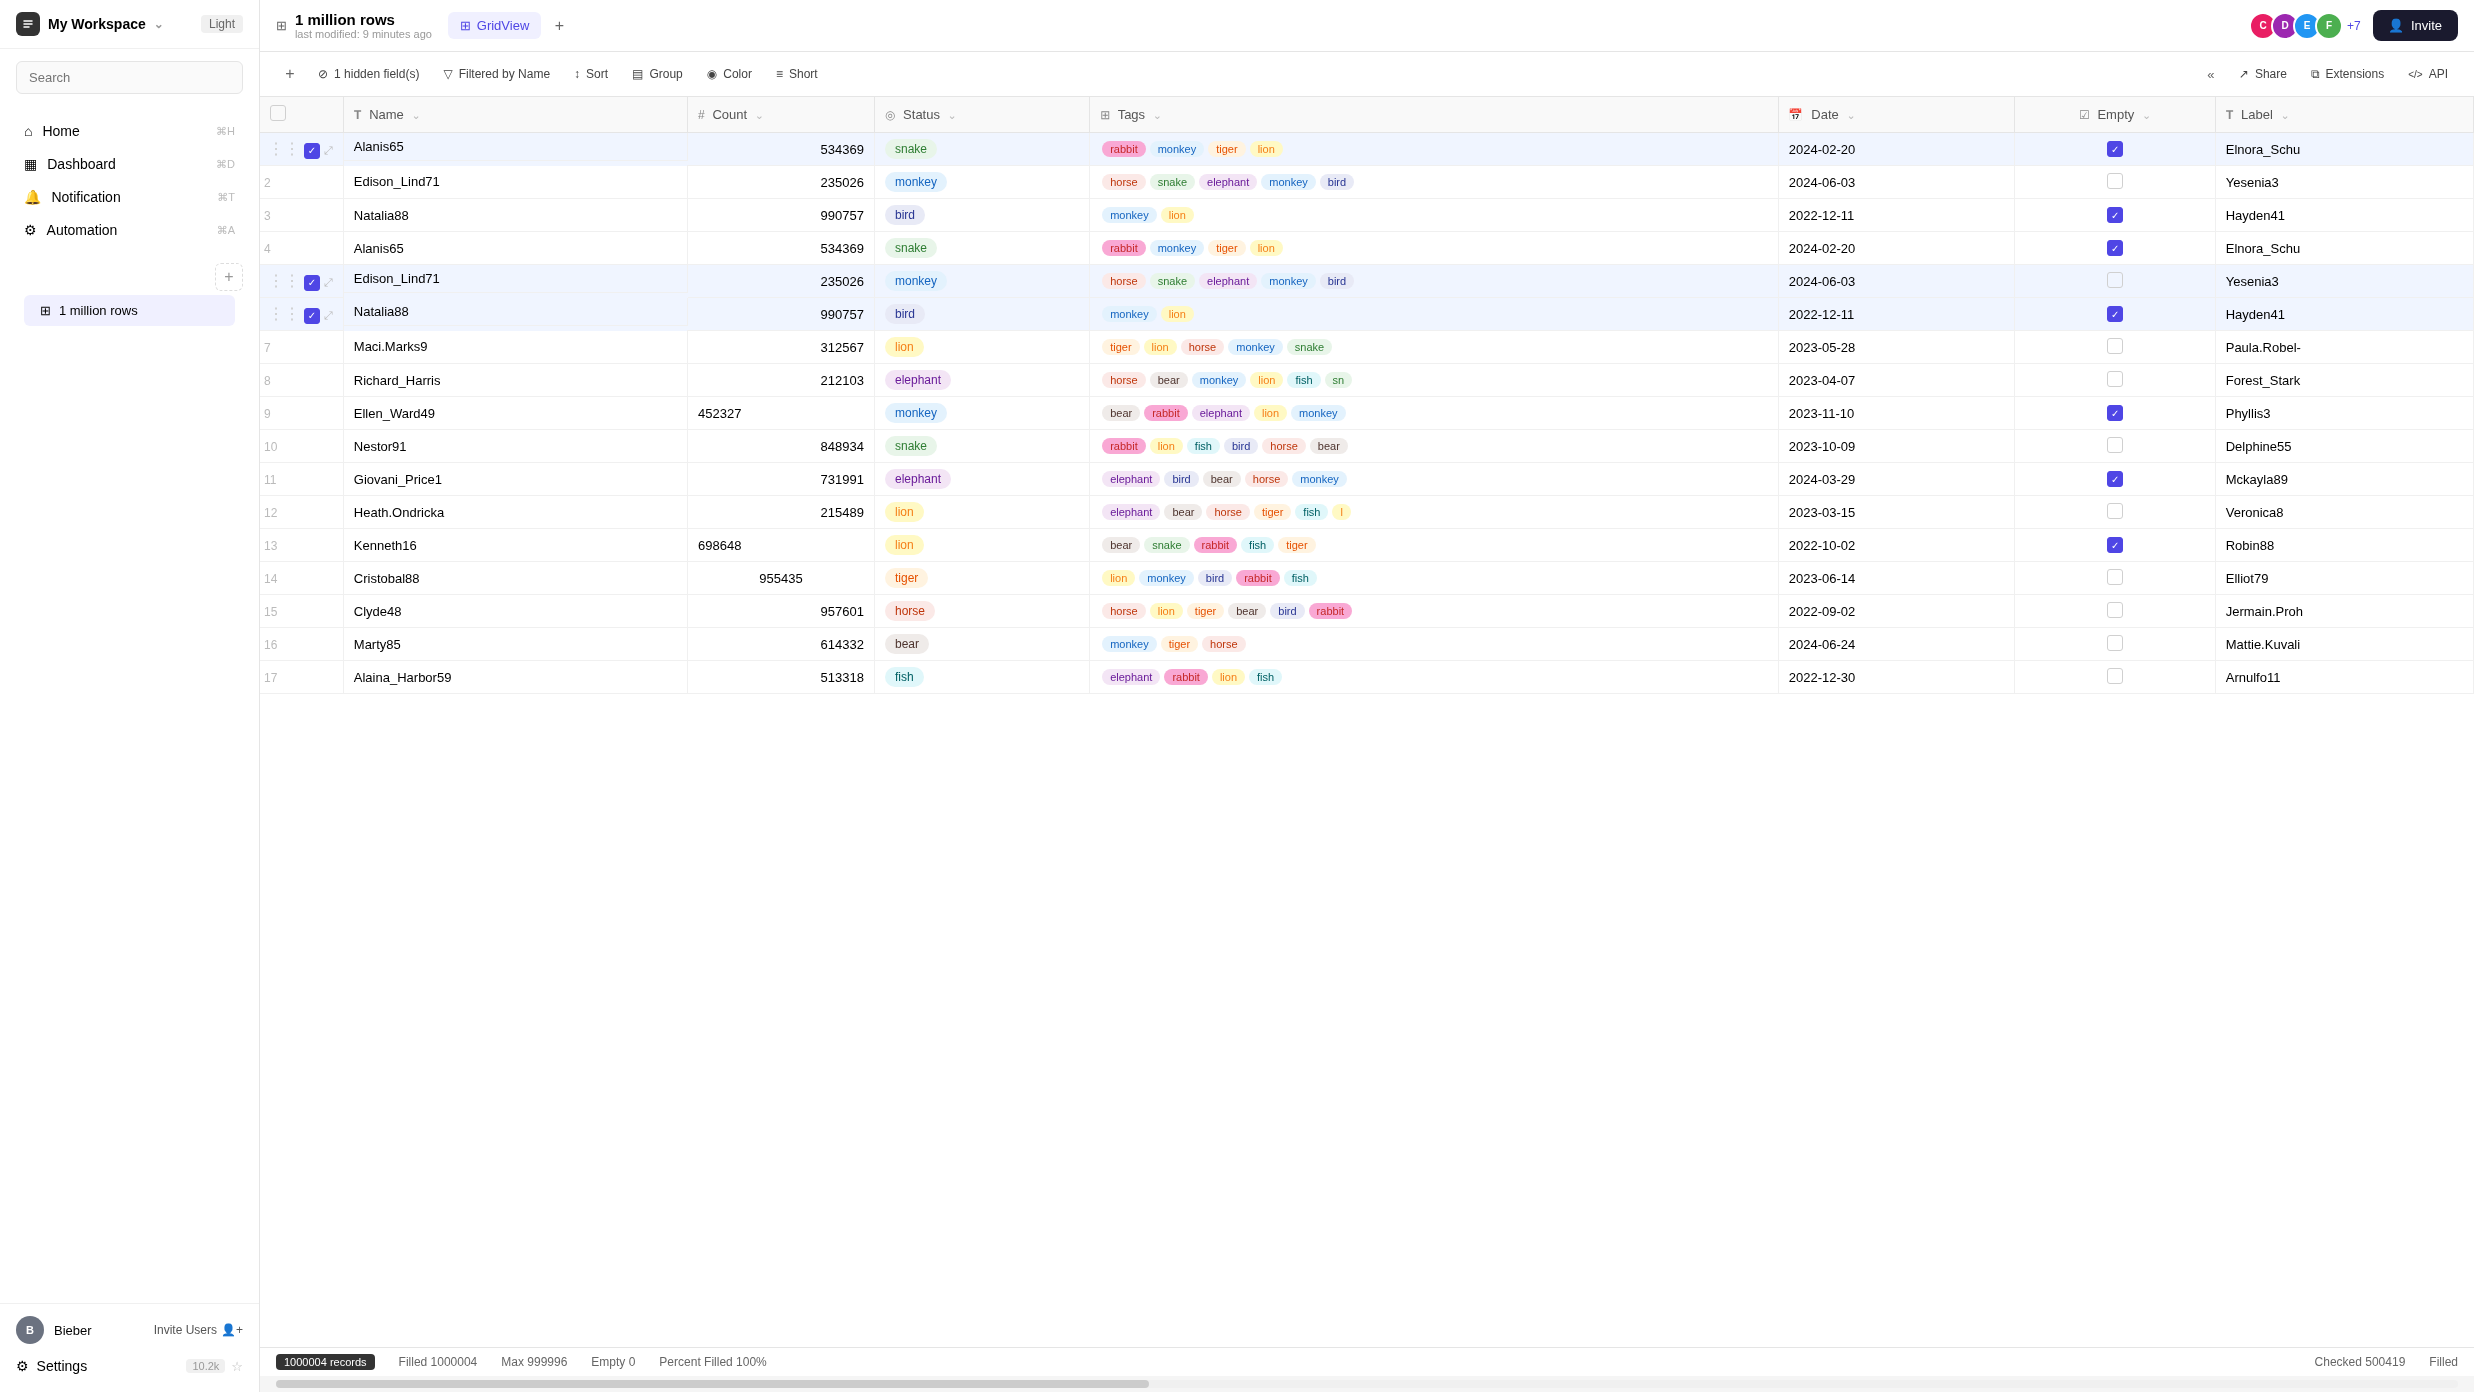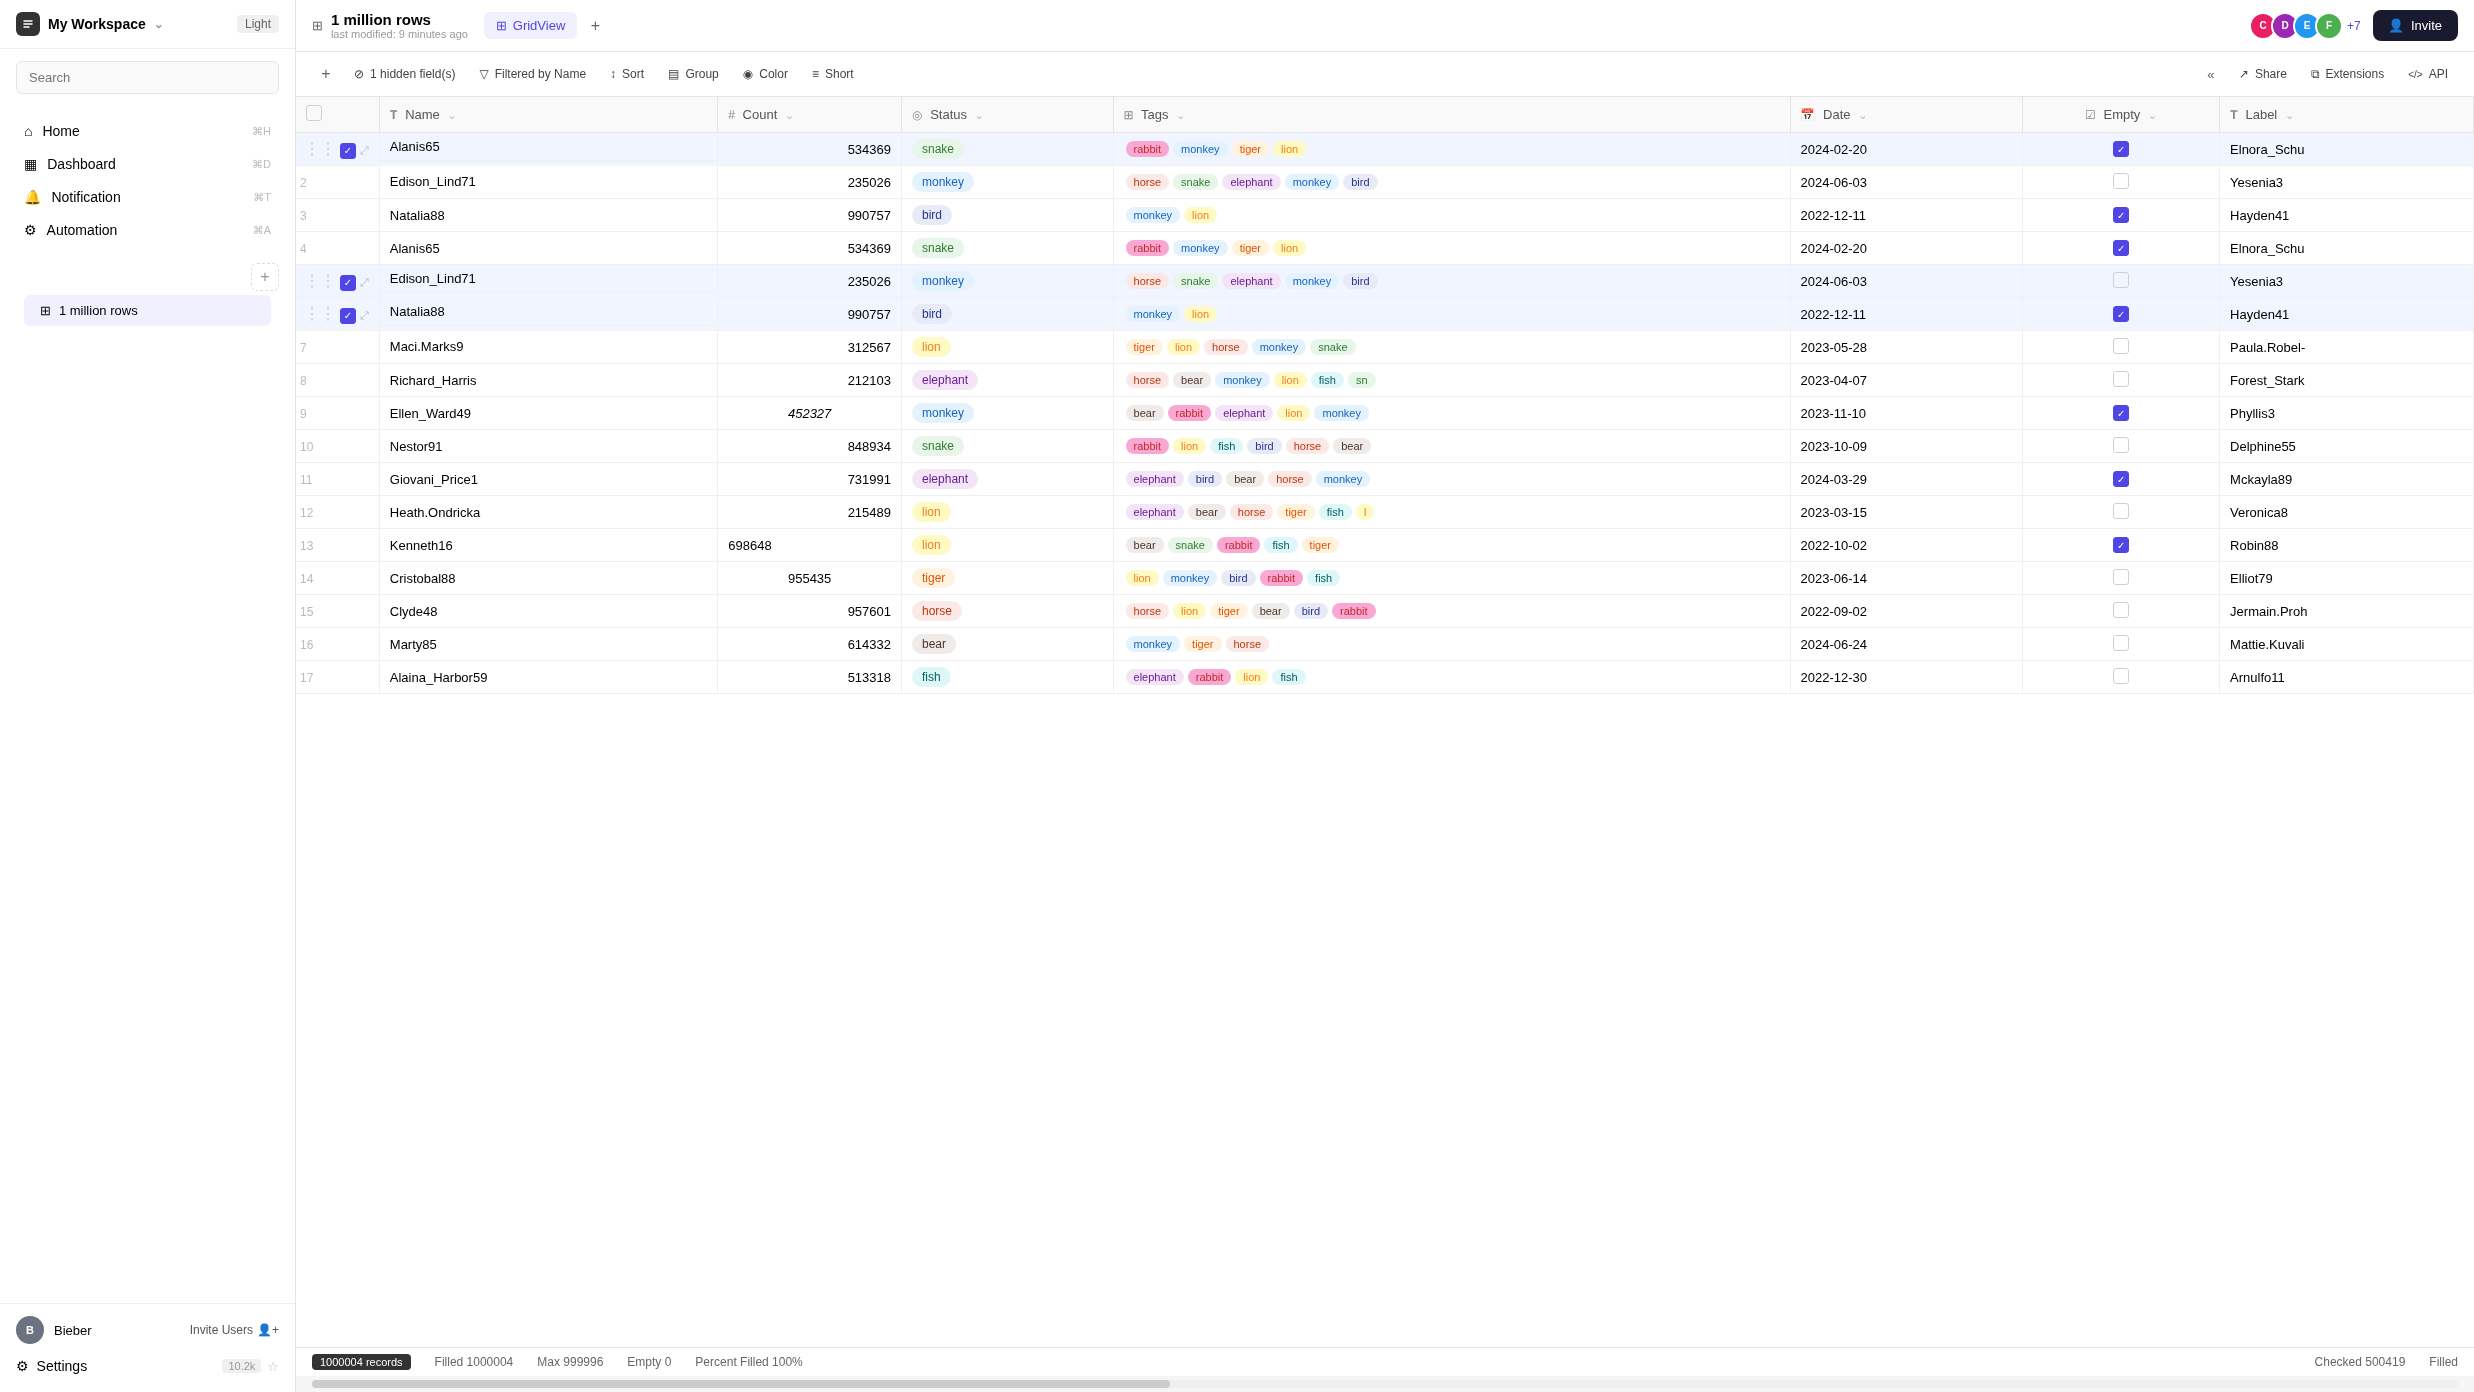--- a/index.html
+++ b/index.html
@@ -1,19 +1,19 @@
 <!DOCTYPE html>
 <html><head>
   <meta charset="utf-8">
   <style>
     * { box-sizing: border-box; margin: 0; padding: 0; }
     body { font-family: -apple-system, BlinkMacSystemFont, 'Segoe UI', sans-serif; font-size: 13px; background: #f5f5f5; display: flex; height: 100vh; overflow: hidden; }
 
     
-    .sidebar { width: 296px; background: #fff; border-right: 1px solid #e5e5e5; display: flex; flex-direction: column; flex-shrink: 0; }
+    .sidebar { width: 260px; background: #fff; border-right: 1px solid #e5e5e5; display: flex; flex-direction: column; flex-shrink: 0; }
     .sidebar-header { display: flex; align-items: center; justify-content: space-between; padding: 12px 16px; border-bottom: 1px solid #f0f0f0; }
     .sidebar-workspace { display: flex; align-items: center; gap: 8px; font-weight: 600; font-size: 14px; cursor: pointer; }
     .sidebar-workspace-icon { width: 24px; height: 24px; background: #333; border-radius: 6px; display: flex; align-items: center; justify-content: center; color: #fff; font-size: 10px; }
     .sidebar-mode { font-size: 12px; color: #666; background: #f0f0f0; border-radius: 4px; padding: 2px 8px; }
     .sidebar-search { margin: 12px 16px; }
     .sidebar-search input { width: 100%; padding: 8px 12px; border: 1px solid #e5e5e5; border-radius: 6px; font-size: 13px; color: #999; background: #fafafa; }
     .sidebar-nav { padding: 8px 0; }
     .sidebar-nav-item { display: flex; align-items: center; justify-content: space-between; padding: 8px 16px; cursor: pointer; border-radius: 6px; margin: 1px 8px; }
     .sidebar-nav-item-left { display: flex; align-items: center; gap: 10px; font-size: 14px; }
     .sidebar-nav-item-shortcut { font-size: 11px; color: #bbb; }
@@ -403,21 +403,21 @@
             <td style="text-align: right;">212103</td>
             <td><span class="status-tag status-elephant">elephant</span></td>
             <td><span class="tag tag-horse">horse</span><span class="tag tag-bear">bear</span><span class="tag tag-monkey">monkey</span><span class="tag tag-lion">lion</span><span class="tag tag-fish">fish</span><span class="tag tag-snake">sn</span></td>
             <td>2023-04-07</td>
             <td style="text-align: center;"><span class="cb"></span></td>
             <td>Forest_Stark</td>
           </tr>
           <tr>
             <td style="padding-left: 4px;"><span class="row-num" style="color:#bbb;font-size:12px;">9</span></td>
             <td>Ellen_Ward49</td>
-            <td style="text-align: center; font-style: italic;">452327</td>
+            <td style="text-align: left;">452327</td>
             <td><span class="status-tag status-monkey">monkey</span></td>
             <td><span class="tag tag-bear">bear</span><span class="tag tag-rabbit">rabbit</span><span class="tag tag-elephant">elephant</span><span class="tag tag-lion">lion</span><span class="tag tag-monkey">monkey</span></td>
             <td>2023-11-10</td>
             <td style="text-align: center;"><span class="cb checked">✓</span></td>
             <td>Phyllis3</td>
           </tr>
           <tr>
             <td style="padding-left: 4px;"><span class="row-num" style="color:#bbb;font-size:12px;">10</span></td>
             <td>Nestor91</td>
             <td style="text-align: right;">848934</td>

